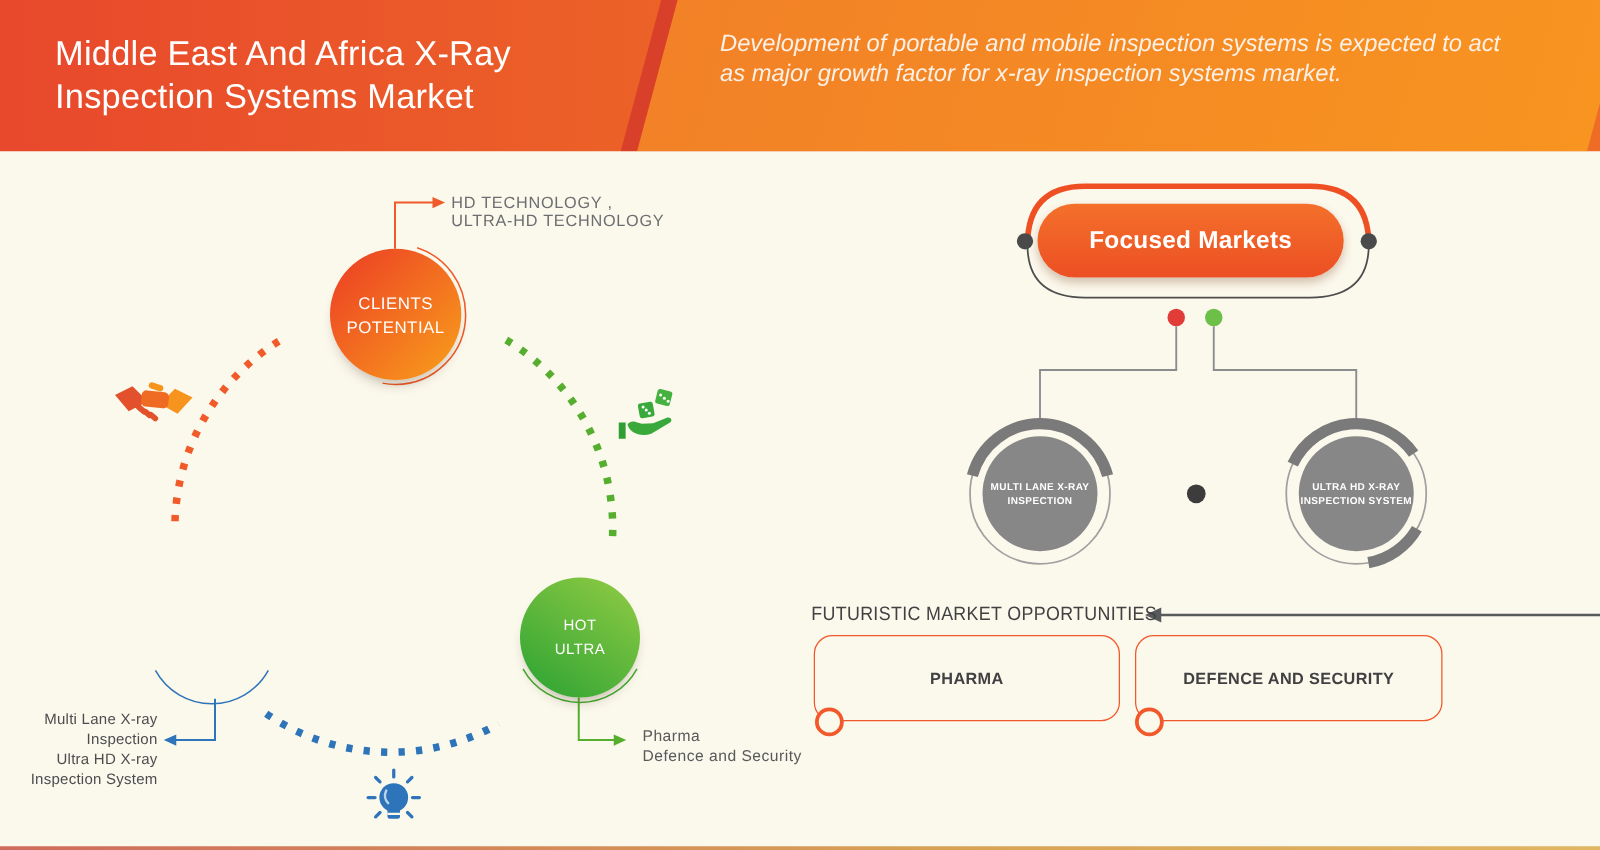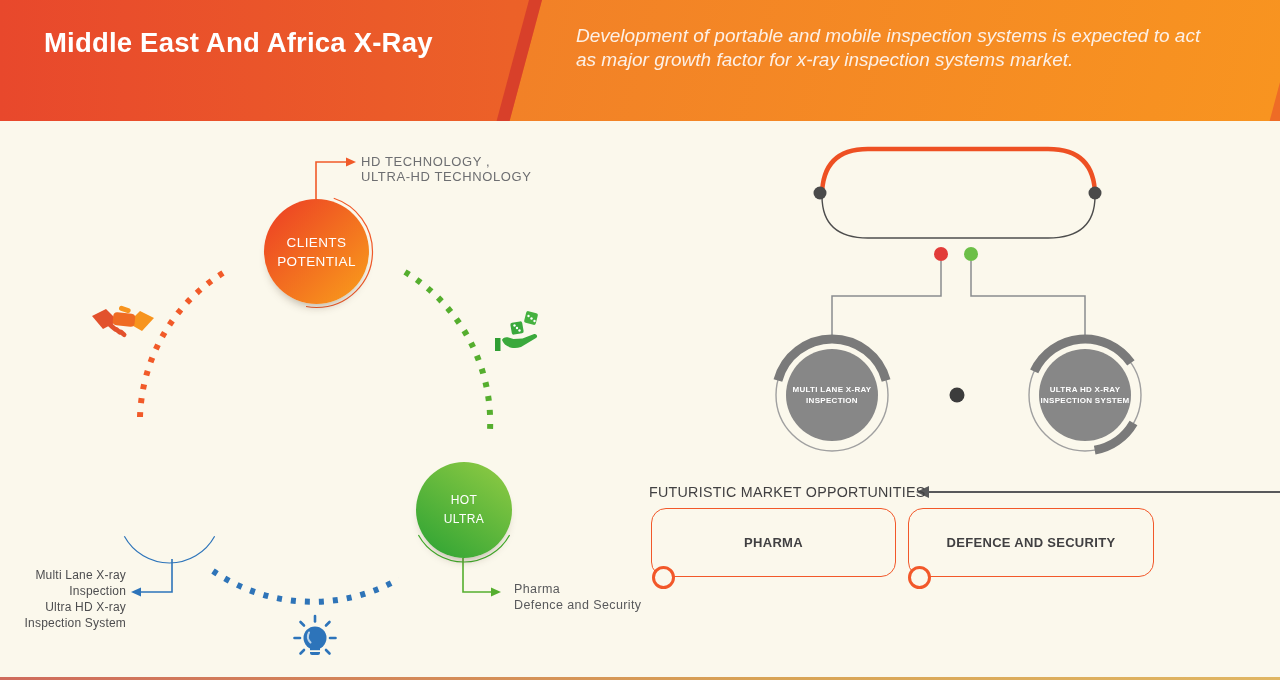--- a/index.html
+++ b/index.html
@@ -8,21 +8,21 @@
 
   
   .header{position:absolute;left:0;top:0;width:1280px;height:121px;overflow:hidden;
           background:linear-gradient(90deg,#e8482c 0%,#ec6128 40%,#ee6c26 100%);}
   .diag-light{position:absolute;left:542px;top:0;width:760px;height:121px;
           transform:skewX(-15deg);transform-origin:0 0;
           background:linear-gradient(90deg,#f28127,#f89420);}
   .diag-red{position:absolute;left:529px;top:0;width:13px;height:121px;
           transform:skewX(-15deg);transform-origin:0 0;background:#d8402a;}
   .title{position:absolute;left:44px;top:26px;margin:0;color:#ffffff;
-         font-size:27.5px;line-height:34px;font-weight:700;letter-spacing:.2px;}
+         font-size:27.5px;line-height:34px;font-weight:400;letter-spacing:.2px;}
   .title span{display:block;}
   .hdr-desc{position:absolute;left:576px;top:24px;width:648px;margin:0;
          color:#fdf0e6;font-size:19px;line-height:24px;font-weight:400;font-style:italic;}
 
   
   .main{position:absolute;left:0;top:121px;width:1280px;height:559px;}
   .overlay{position:absolute;left:0;top:0;pointer-events:none;}
 
   
   .bubble{position:absolute;border-radius:50%;display:flex;flex-direction:column;
@@ -79,20 +79,21 @@
 </head>
 <body>
 
 <div class="stage">
 
   <div class="header">
     <div class="diag-light"></div>
     <div class="diag-red"></div>
     <h1 class="title">
       <span>Middle East And Africa X-Ray</span>
+      <span>Inspection Systems Market</span>
     </h1>
     <p class="hdr-desc">Development of portable and mobile inspection systems is expected to act as major growth factor for x-ray inspection systems market.</p>
   </div>
 
   <div class="main">
 
     <svg class="overlay" width="1280" height="559" viewBox="0 0 1280 559">
 
       <path d="M223,152 A176,176 0 0 0 140,296" stroke="#f15a29" stroke-width="6" stroke-dasharray="5 9" fill="none"></path>
       <path d="M405,151 A176,176 0 0 1 490,310" stroke="#55ae2e" stroke-width="6" stroke-dasharray="5 9" fill="none"></path>
@@ -195,20 +196,23 @@
       <span>Multi Lane X-ray</span>
       <span>Inspection</span>
       <span>Ultra HD X-ray</span>
       <span>Inspection System</span>
     </div>
     <div class="callout co-hotbets">
       <span>Pharma</span>
       <span>Defence and Security</span>
     </div>
 
+    <div class="pill">
+      <span>Focused Markets</span>
+    </div>
 
     <div class="node node-left">
       <span>MULTI LANE X-RAY</span>
       <span>INSPECTION</span>
     </div>
     <div class="node node-right">
       <span>ULTRA HD X-RAY</span>
       <span>INSPECTION SYSTEM</span>
     </div>
 

